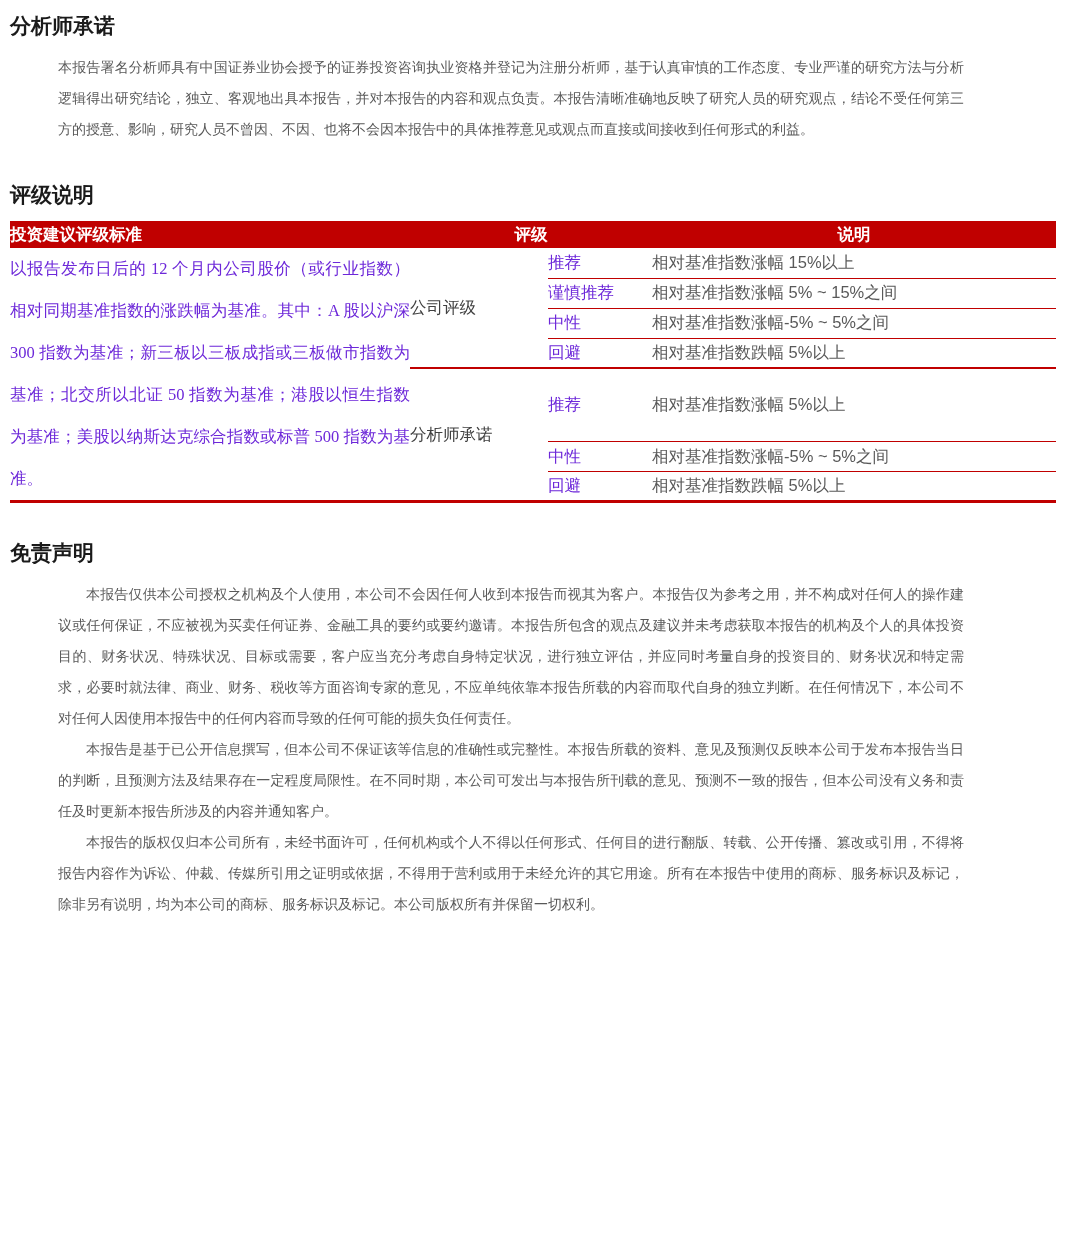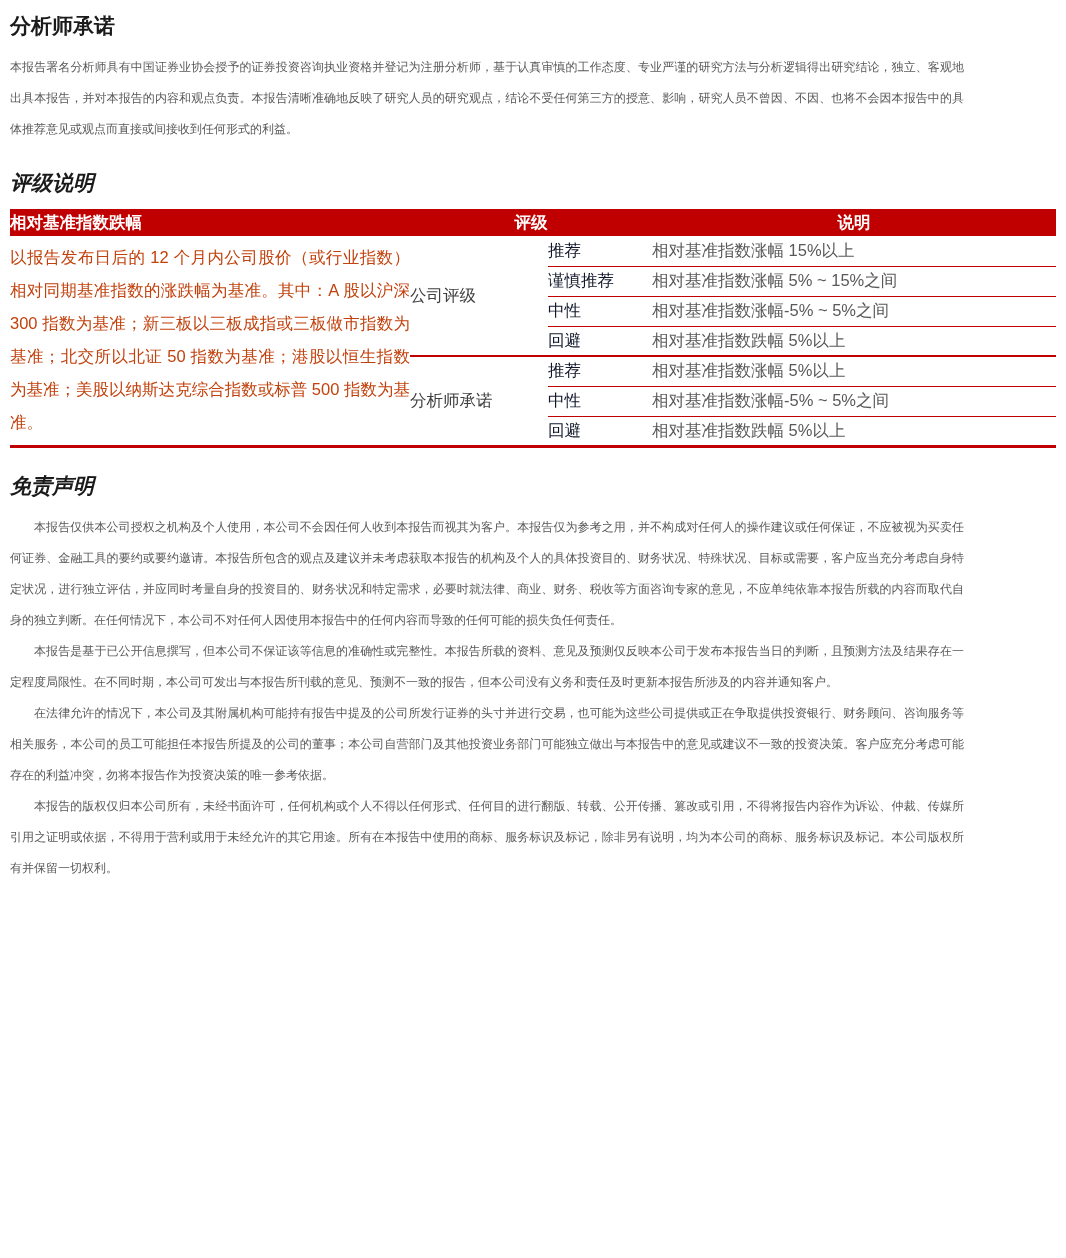--- a/index.html
+++ b/index.html
@@ -14,26 +14,27 @@
     min-height: 1258px;
     padding: 12px 10px 20px 10px;
   }
   h1.sec-title {
     font-size: 21px;
     font-weight: bold;
     color: #1a1a1a;
     line-height: 28px;
     margin: 0 0 12px 0;
   }
-  h1.sec-title.gap { margin-top: 24px; font-style: italic; }
+  h1.sec-title.gap { margin-top: 36px; }
   p.body-text {
-    font-size: 12px;
+    font-size: 14px;
     line-height: 31px;
     text-align: justify;
     color: #595959;
+    margin-left: 48px;
   }
   p.indent { text-indent: 2em; }
 
   
   table.rating-table {
     width: 1046px;
     border-collapse: collapse;
     table-layout: fixed;
     border-bottom: 3px solid #c00000;
     margin-bottom: 2px;
@@ -48,34 +49,35 @@
     vertical-align: middle;
   }
   th.th-criteria { text-align: left; padding-left: 8px; }
   th.th-center { text-align: center; }
   table.rating-table td {
     font-size: 16.5px;
     vertical-align: middle;
     padding: 0;
   }
   td.criteria-cell {
-    color: #c2410c;
-    line-height: 33px;
+    color: #6d28d9;
+    line-height: 42px;
     text-align: justify;
     padding: 8px 10px 8px 3px;
     vertical-align: middle;
+    font-family: Liberation Serif, serif;
   }
   td.cat-cell {
     font-weight: normal;
     color: #404040;
     padding-left: 5px;
     vertical-align: middle;
     margin-top: 40px;
   }
-  td.rating-cell { color: #0f172a; padding-left: 3px; height: 30px; }
+  td.rating-cell { color: #6d28d9; padding-left: 3px; height: 30px; }
   td.desc-cell { color: #595959; padding-left: 3px; height: 30px; }
   td.sep { border-top: 1.5px solid #c00000; }
   td.group-sep { border-top: 2.5px solid #c00000; }
 </style>
 </head>
 <body>
 
 <div class="page">
 
   <h1 class="sec-title">分析师承诺</h1>
@@ -85,21 +87,21 @@
 
   <table class="rating-table">
     <colgroup>
       <col style="width:400px">
       <col style="width:138px">
       <col style="width:104px">
       <col style="width:404px">
     </colgroup>
     <thead>
       <tr>
-        <th class="th-criteria">相对基准指数跌幅</th>
+        <th class="th-criteria">投资建议评级标准</th>
         <th class="th-center" colspan="2">评级</th>
         <th class="th-center">说明</th>
       </tr>
     </thead>
     <tbody>
       <tr>
         <td class="criteria-cell" rowspan="7">以报告发布日后的 12 个月内公司股价（或行业指数）相对同期基准指数的涨跌幅为基准。其中：A 股以沪深 300 指数为基准；新三板以三板成指或三板做市指数为基准；北交所以北证 50 指数为基准；港股以恒生指数为基准；美股以纳斯达克综合指数或标普 500 指数为基准。</td>
         <td class="cat-cell" rowspan="4">公司评级</td>
         <td class="rating-cell">推荐</td>
         <td class="desc-cell">相对基准指数涨幅 15%以上</td>
@@ -128,16 +130,15 @@
       <tr>
         <td class="rating-cell sep">回避</td>
         <td class="desc-cell sep">相对基准指数跌幅 5%以上</td>
       </tr>
     </tbody>
   </table>
 
   <h1 class="sec-title gap">免责声明</h1>
   <p class="body-text indent">本报告仅供本公司授权之机构及个人使用，本公司不会因任何人收到本报告而视其为客户。本报告仅为参考之用，并不构成对任何人的操作建议或任何保证，不应被视为买卖任何证券、金融工具的要约或要约邀请。本报告所包含的观点及建议并未考虑获取本报告的机构及个人的具体投资目的、财务状况、特殊状况、目标或需要，客户应当充分考虑自身特定状况，进行独立评估，并应同时考量自身的投资目的、财务状况和特定需求，必要时就法律、商业、财务、税收等方面咨询专家的意见，不应单纯依靠本报告所载的内容而取代自身的独立判断。在任何情况下，本公司不对任何人因使用本报告中的任何内容而导致的任何可能的损失负任何责任。</p>
   <p class="body-text indent">本报告是基于已公开信息撰写，但本公司不保证该等信息的准确性或完整性。本报告所载的资料、意见及预测仅反映本公司于发布本报告当日的判断，且预测方法及结果存在一定程度局限性。在不同时期，本公司可发出与本报告所刊载的意见、预测不一致的报告，但本公司没有义务和责任及时更新本报告所涉及的内容并通知客户。</p>
-  <p class="body-text indent">在法律允许的情况下，本公司及其附属机构可能持有报告中提及的公司所发行证券的头寸并进行交易，也可能为这些公司提供或正在争取提供投资银行、财务顾问、咨询服务等相关服务，本公司的员工可能担任本报告所提及的公司的董事；本公司自营部门及其他投资业务部门可能独立做出与本报告中的意见或建议不一致的投资决策。客户应充分考虑可能存在的利益冲突，勿将本报告作为投资决策的唯一参考依据。</p>
   <p class="body-text indent">本报告的版权仅归本公司所有，未经书面许可，任何机构或个人不得以任何形式、任何目的进行翻版、转载、公开传播、篡改或引用，不得将报告内容作为诉讼、仲裁、传媒所引用之证明或依据，不得用于营利或用于未经允许的其它用途。所有在本报告中使用的商标、服务标识及标记，除非另有说明，均为本公司的商标、服务标识及标记。本公司版权所有并保留一切权利。</p>
 
 </div>
 
 </body></html>

